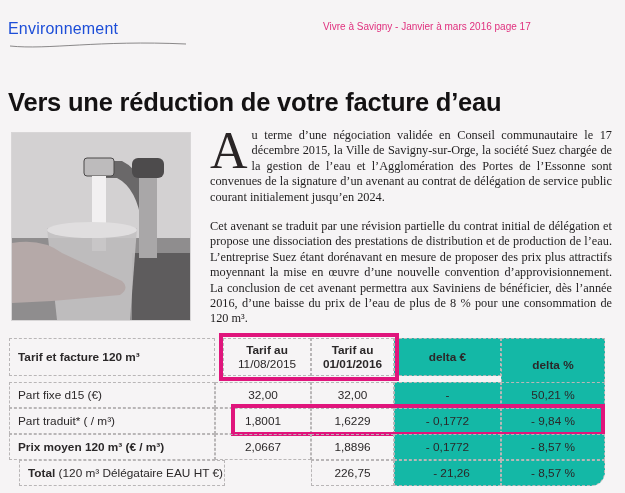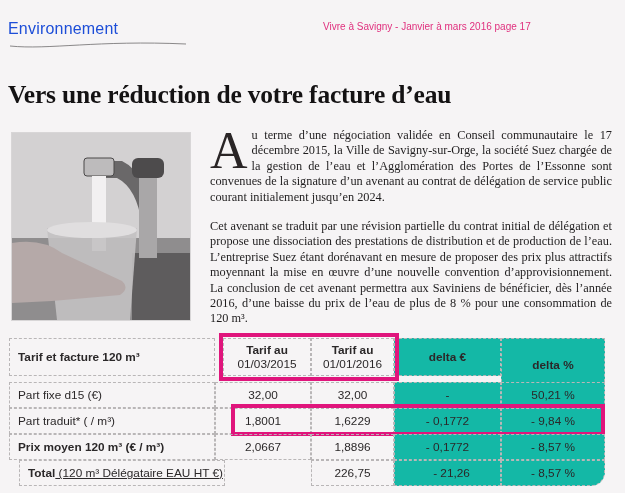--- a/index.html
+++ b/index.html
@@ -17,22 +17,22 @@
     }
     .header-swoosh {
       position: absolute; left: 8px; top: 38px; width: 180px; height: 12px;
     }
     .header-pub {
       position: absolute; left: 283px; top: 21px;
       font-family: "Liberation Sans", sans-serif;
       font-size: 10px; color: #e0307e; margin-left: 40px;
     }
     .title {
-      position: absolute; left: 8px; top: 80px;
-      font-family: Liberation Serif, serif; font-weight: bold;
+      position: absolute; left: 8px; top: 88px;
+      font-family: Liberation Sans, sans-serif; font-weight: bold;
       font-size: 25.5px; color: #141213; letter-spacing: -0.2px;
       white-space: nowrap;
     }
     .photo {
       position: absolute; left: 11px; top: 132px; width: 178px; height: 187px;
       border: 1px solid #d8d6d7;
       background: linear-gradient(180deg, #cfcdce 0%, #b9b7b8 40%, #8c8a8b 60%, #6d6b6c 100%);
       overflow: hidden;
     }
     .photo svg { width: 100%; height: 100%; display: block; }
@@ -95,25 +95,25 @@
 <div class="body-text">
   <p><span class="dropcap">A</span><span>u terme d’une négociation validée en Conseil communautaire le 17 décembre 2015, la Ville de Savigny-sur-Orge, la société Suez chargée de la gestion de l’eau et l’Agglomération des Portes de l’Essonne sont convenues de la signature d’un avenant au contrat de délégation de service public courant initialement jusqu’en 2024.</span></p>
   <p>Cet avenant se traduit par une révision partielle du contrat initial de délégation et propose une dissociation des prestations de distribution et de production de l’eau. L’entreprise Suez étant dorénavant en mesure de proposer des prix plus attractifs moyennant la mise en œuvre d’une nouvelle convention d’approvisionnement. La conclusion de cet avenant permettra aux Saviniens de bénéficier, dès l’année 2016, d’une baisse du prix de l’eau de plus de 8 % pour une consommation de 120 m³.</p>
 </div>
 
 <div class="tbl">
 
   <div class="cell hdr row-label" style="left:0;top:0;width:206px;height:38px;">Tarif et facture 120 m³</div>
   <div class="cell hdr center" style="left:214px;top:0;width:88px;height:38px;flex-direction:column;">
     <span>Tarif au</span>
-    <span style="font-weight:normal;">01/03/2015</span>
+    <span style="font-weight:normal;">11/08/2015</span>
   </div>
   <div class="cell hdr center" style="left:302px;top:0;width:83px;height:38px;flex-direction:column;">
     <span>Tarif au</span>
-    <span style="font-weight:normal;">01/01/2016</span>
+    <span style="font-weight:bold;">01/01/2016</span>
   </div>
   <div class="cell hdr center shade" style="left:385px;top:0;width:107px;height:38px;">delta €</div>
   <div class="cell hdr center shade" style="left:492px;top:0;width:104px;height:54px;">delta %</div>
   <div class="hl" style="left:210px;top:-5px;width:180px;height:48px;"></div>
 
   <div>
     <div class="cell row-label" style="left:0;top:44px;width:206px;height:26px;">Part fixe d15 (€)</div>
     <div class="cell center" style="left:206px;top:44px;width:96px;height:26px;">32,00</div>
     <div class="cell center" style="left:302px;top:44px;width:83px;height:26px;">32,00</div>
     <div class="cell center shade" style="left:385px;top:44px;width:107px;height:26px;">-</div>
@@ -130,20 +130,20 @@
   <div>
     <div class="cell row-label" style="left:0;top:96px;width:206px;height:26px;font-weight:bold;">Prix moyen 120 m³ (€ / m³)</div>
     <div class="cell center" style="left:206px;top:96px;width:96px;height:26px;">2,0667</div>
     <div class="cell center" style="left:302px;top:96px;width:83px;height:26px;">1,8896</div>
     <div class="cell center shade" style="left:385px;top:96px;width:107px;height:26px;">- 0,1772</div>
     <div class="cell center shade" style="left:492px;top:96px;width:104px;height:26px;">- 8,57 %</div>
   </div>
   <div>
     <div class="cell row-label" style="left:10px;top:122px;width:206px;height:26px;">
       <b>Total</b>
-        <span style="white-space:pre;text-decoration:underline;"> (120 m³ Délégataire EAU HT €)</span>
+        <span style="white-space:pre;"> (120 m³ Délégataire EAU HT €)</span>
     </div>
     <div class="cell center" style="left:206px;top:122px;width:96px;height:26px;margin-top:36px;">248,01</div>
     <div class="cell center" style="left:302px;top:122px;width:83px;height:26px;">226,75</div>
     <div class="cell center shade" style="left:385px;top:122px;width:107px;height:26px;padding-left:8px;">- 21,26</div>
     <div class="cell center shade" style="left:492px;top:122px;width:104px;height:26px;border-bottom-right-radius:14px;">- 8,57 %</div>
   </div>
 </div>
 
 </body></html>

